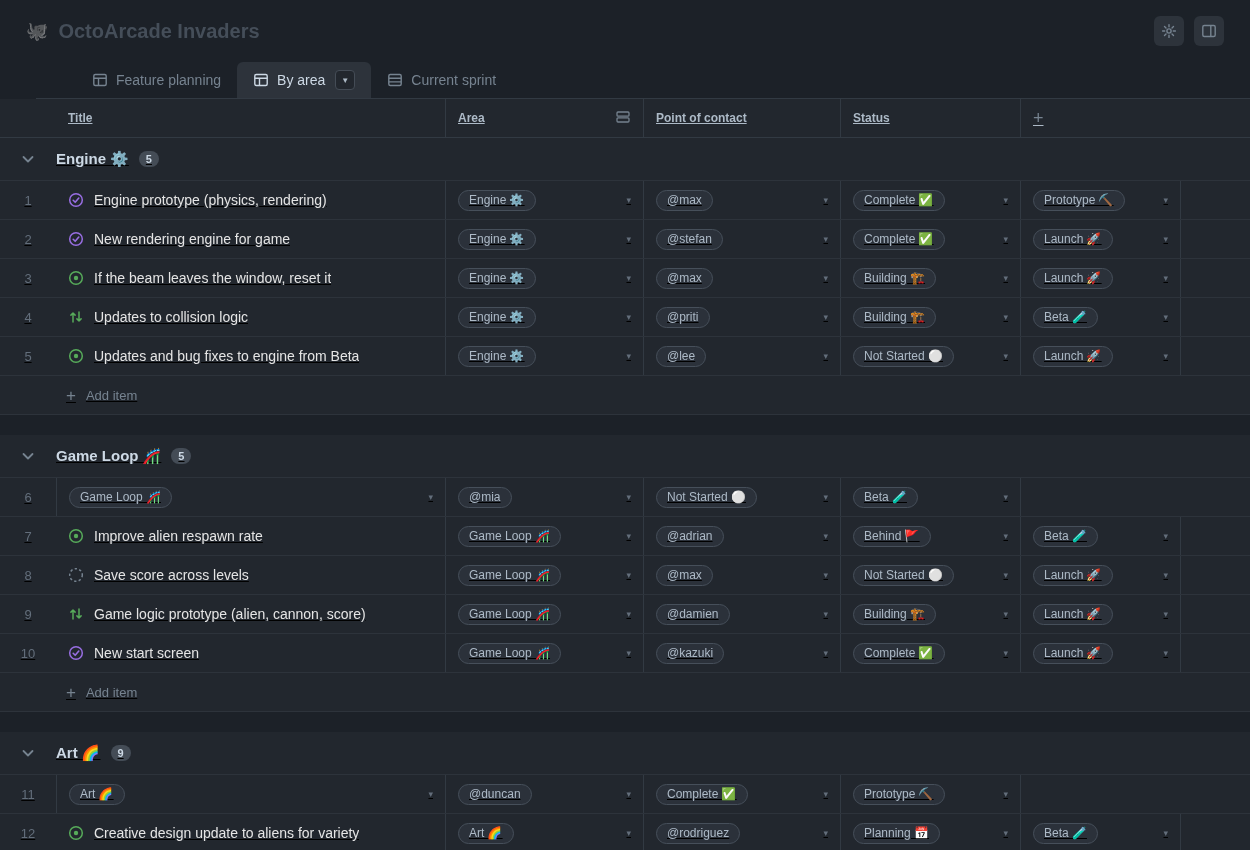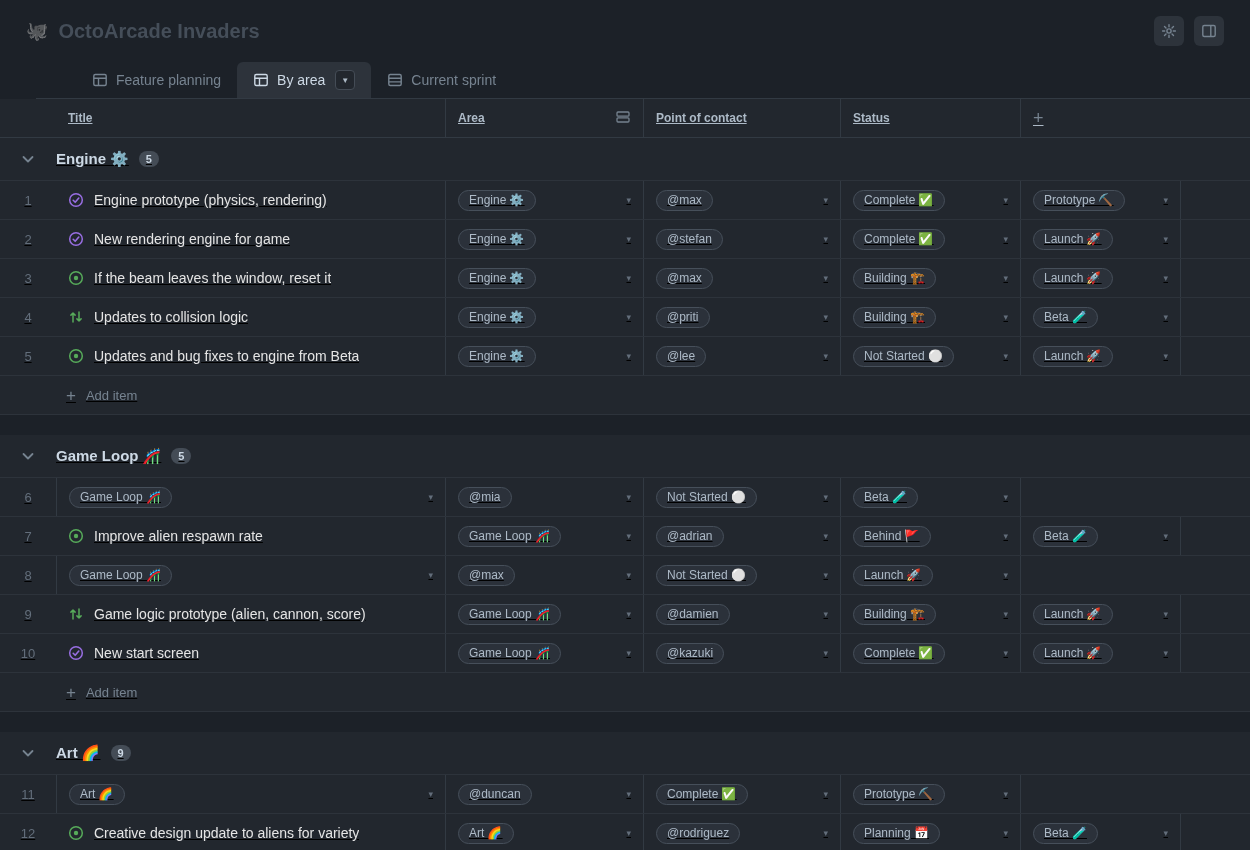--- a/index.html
+++ b/index.html
@@ -346,20 +346,28 @@
           <span class="dcaret">▾</span>
         </div>
         <div class="c sep pillc">
           <span class="pill">Beta 🧪</span>
           <span class="dcaret">▾</span>
         </div>
         <div class="c sep"></div>
       </div>
       <div class="row grid">
         <div class="c num">8</div>
+        <div class="c titlec">
+          <span class="ticon i-grey">
+            <svg width="16" height="16" viewBox="0 0 16 16">
+              <circle cx="8" cy="8" r="6.3" fill="none" stroke="currentColor" stroke-width="1.5" stroke-dasharray="2.3 2.3"></circle>
+            </svg>
+          </span>
+          <span class="ttext">Save score across levels</span>
+        </div>
         <div class="c sep pillc">
           <span class="pill">Game Loop 🎢</span>
           <span class="dcaret">▾</span>
         </div>
         <div class="c sep pillc">
           <span class="pill">@max</span>
           <span class="dcaret">▾</span>
         </div>
         <div class="c sep pillc">
           <span class="pill">Not Started ⚪</span>

